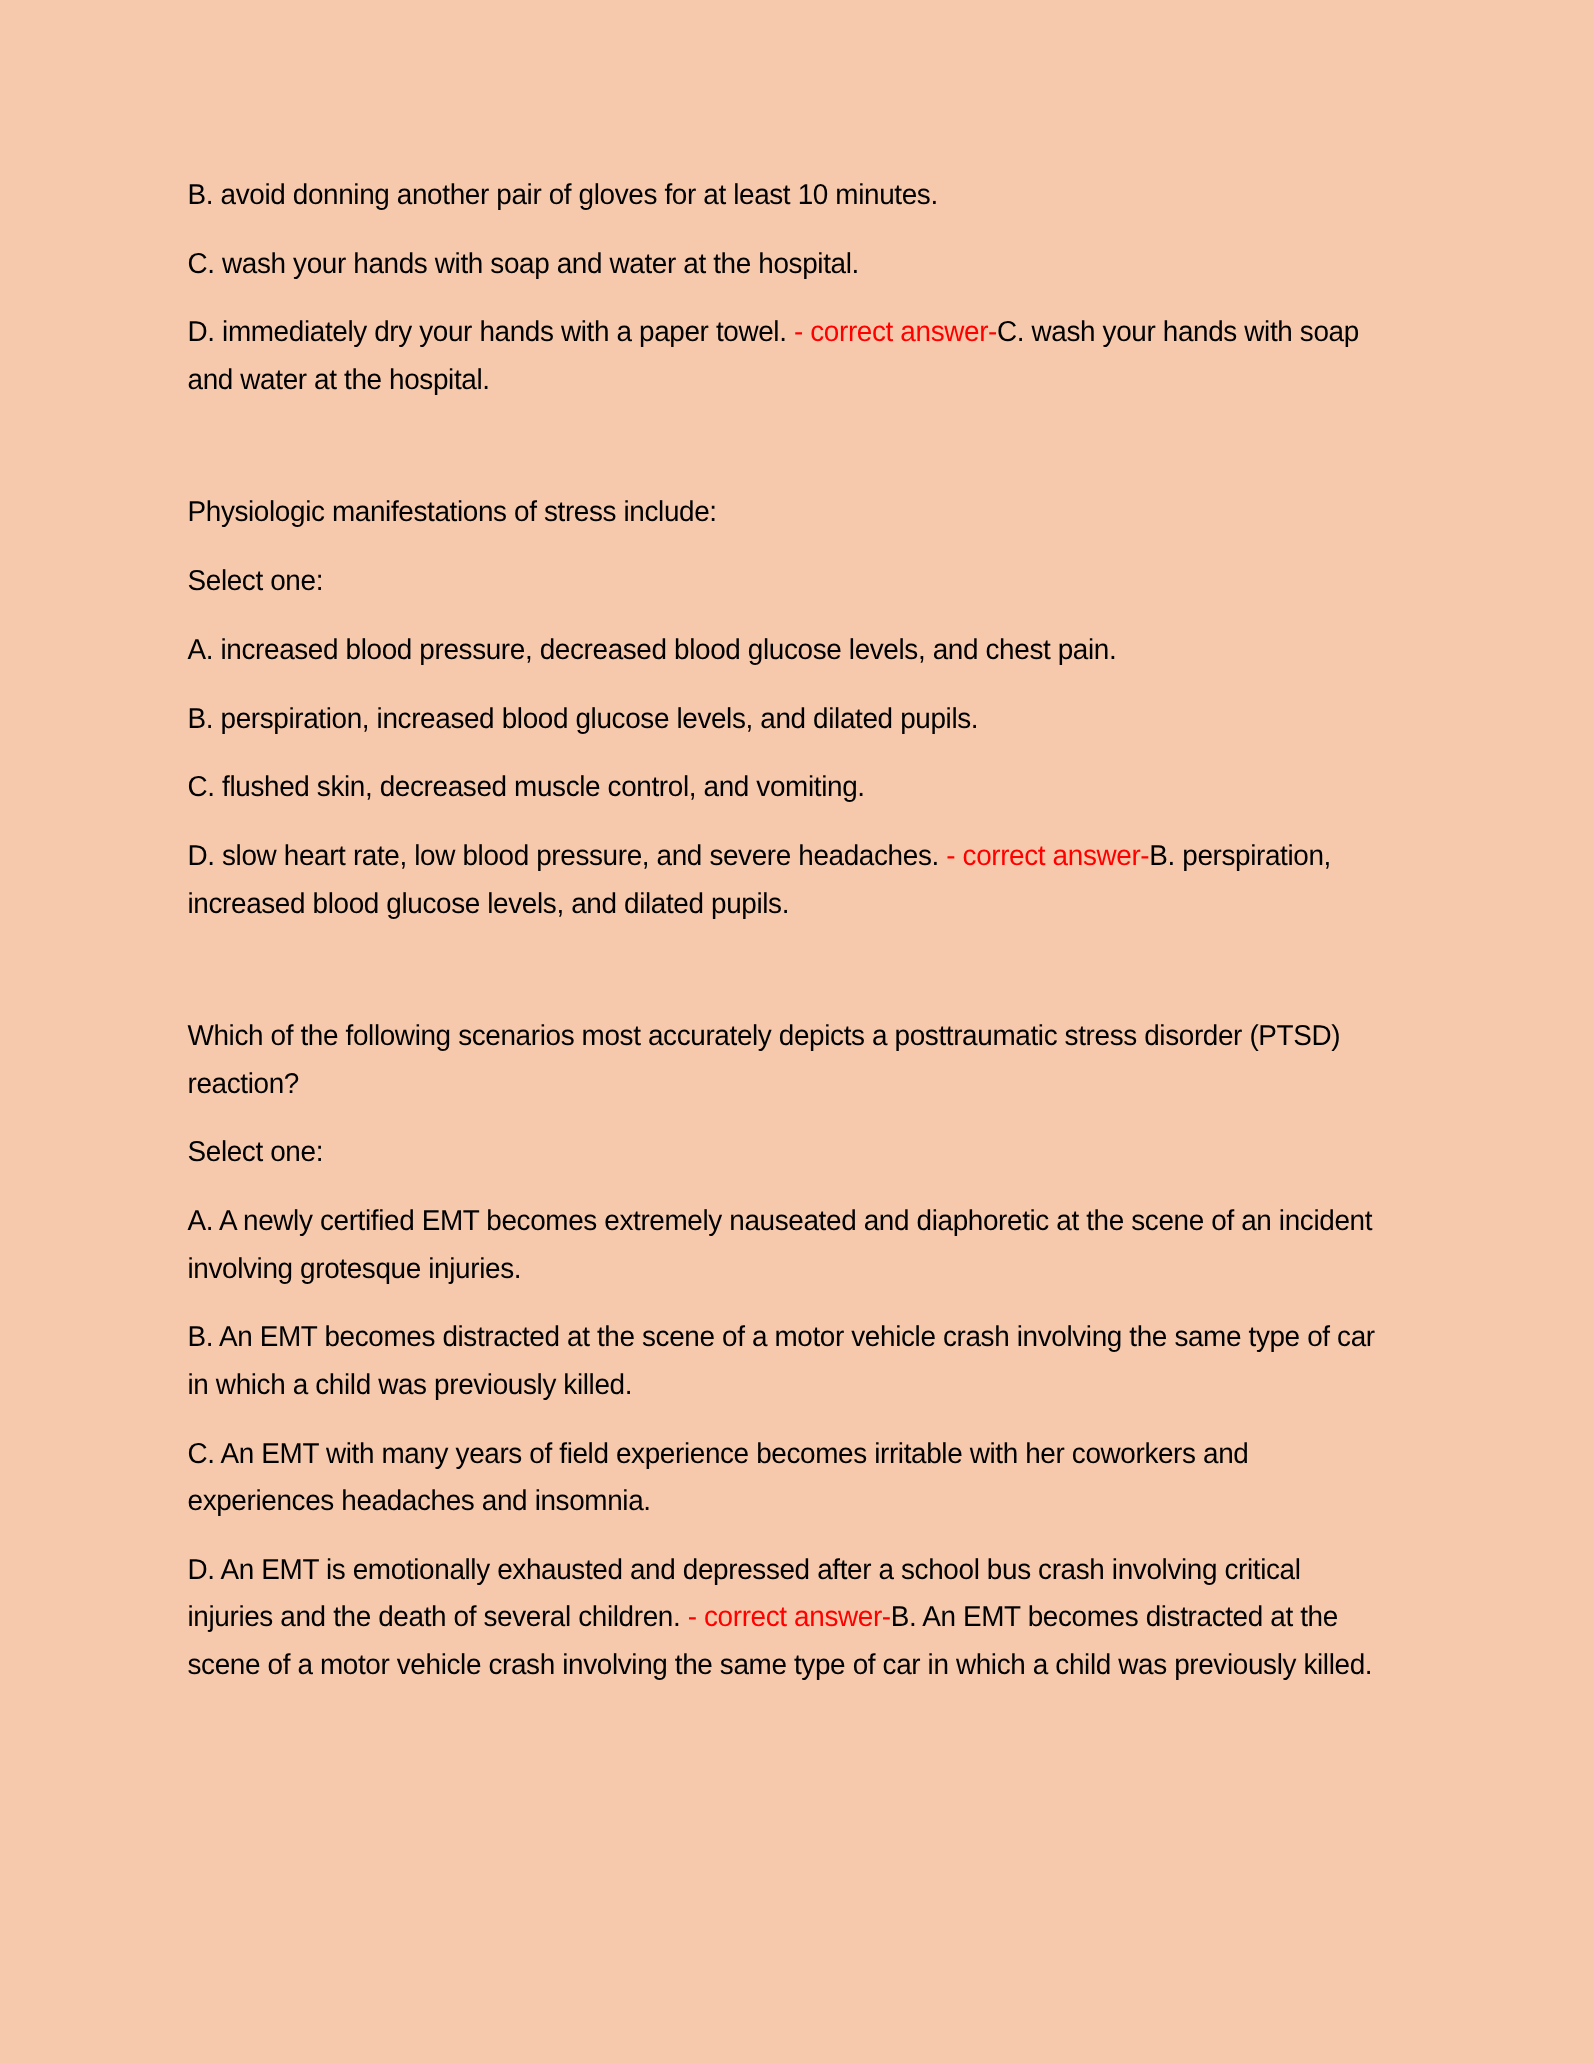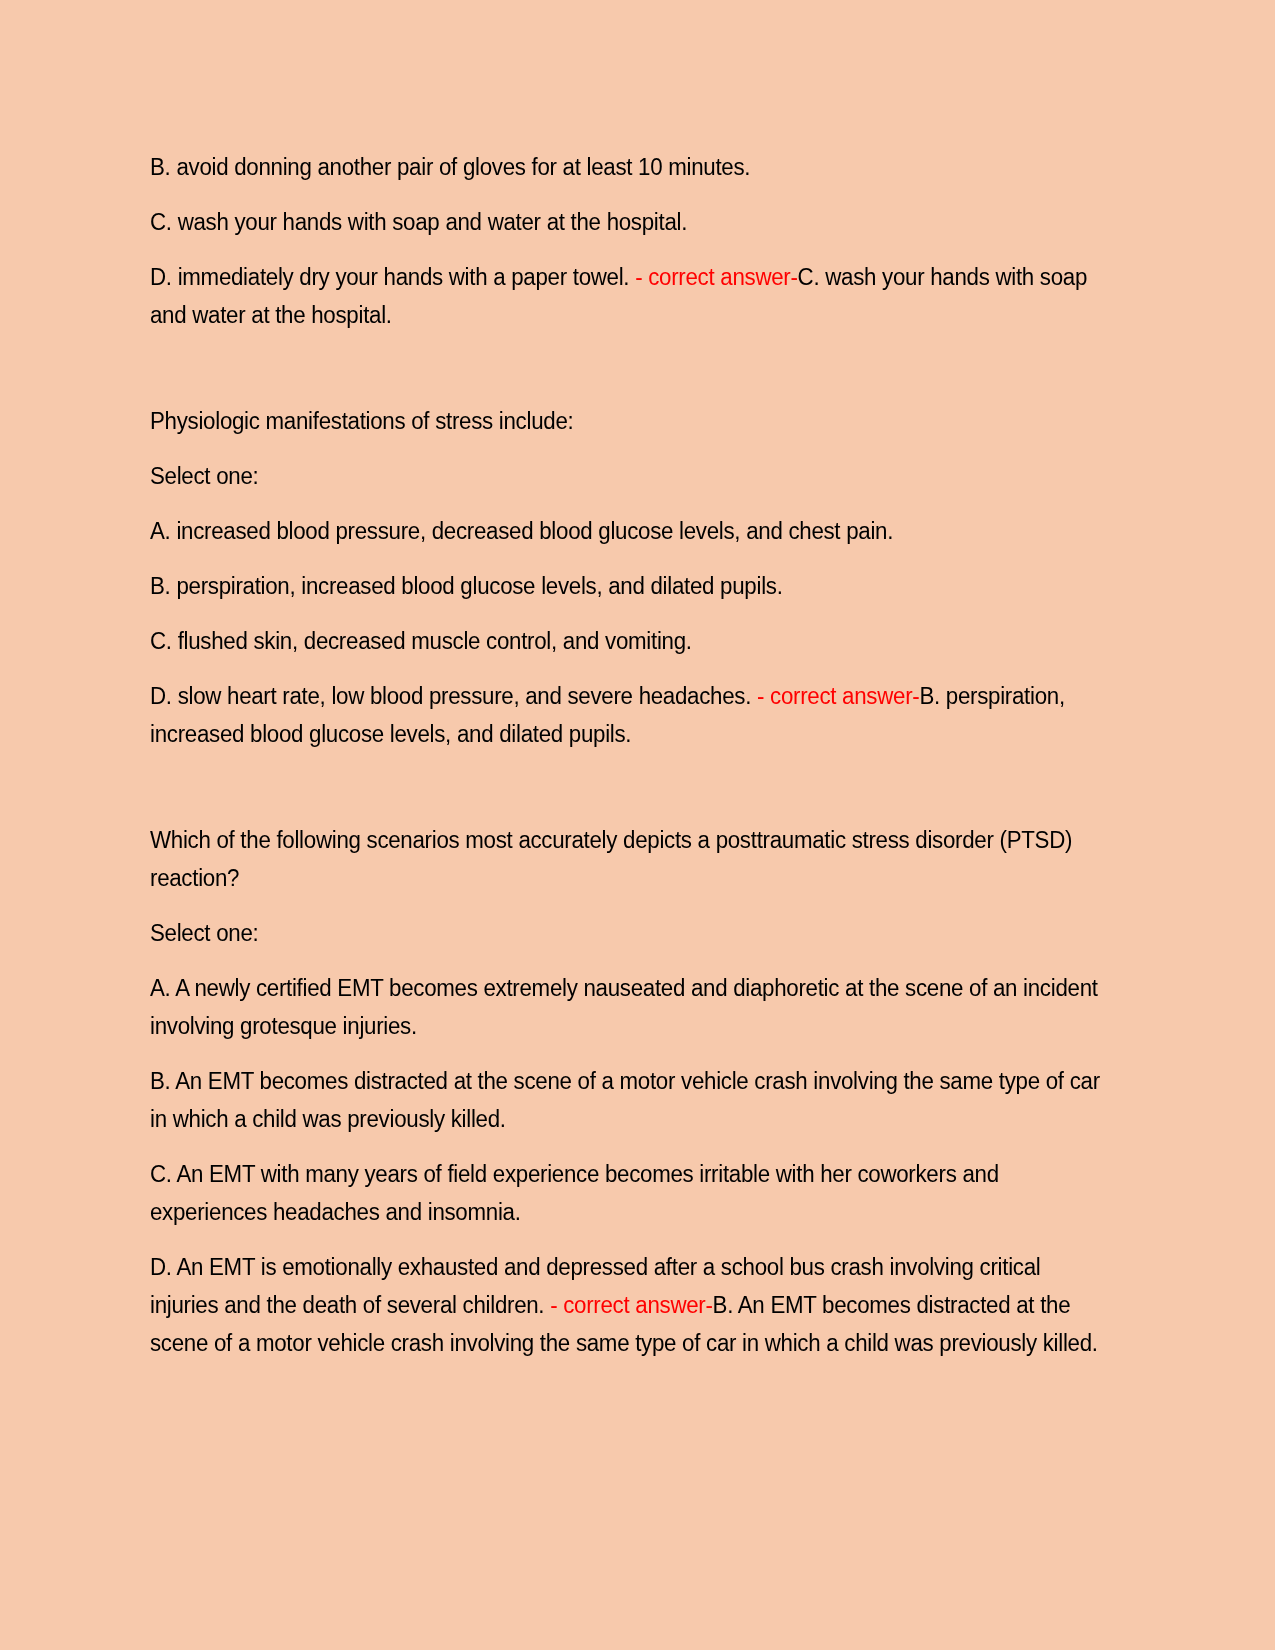--- a/index.html
+++ b/index.html
@@ -6,21 +6,21 @@
     body {
       width: 1275px; height: 1650px;
       background: #f7c9ac;
       font-family: "Liberation Sans", sans-serif;
       color: #000;
       position: relative;
       overflow: hidden;
     }
     .page {
       position: absolute;
-      left: 150px; top: 148px;
+      left: 150px; top: 136px;
       width: 980px;
     }
     p {
       margin: 0 0 17px 0;
       font-size: 23px;
       line-height: 38px;
       letter-spacing: -0.3px;
       transform: scaleX(0.97);
       transform-origin: left;
     }

